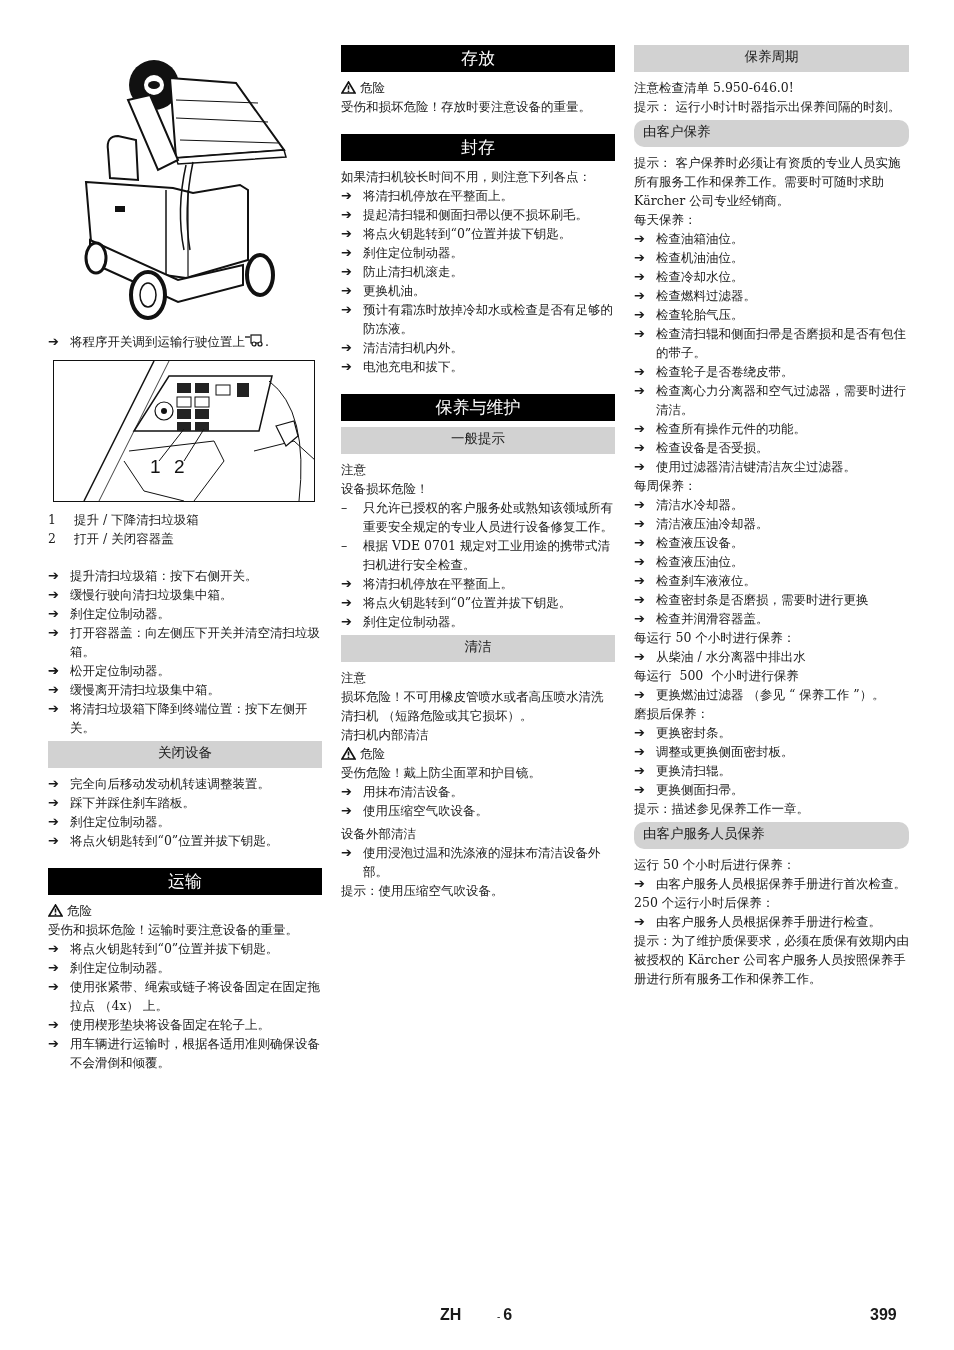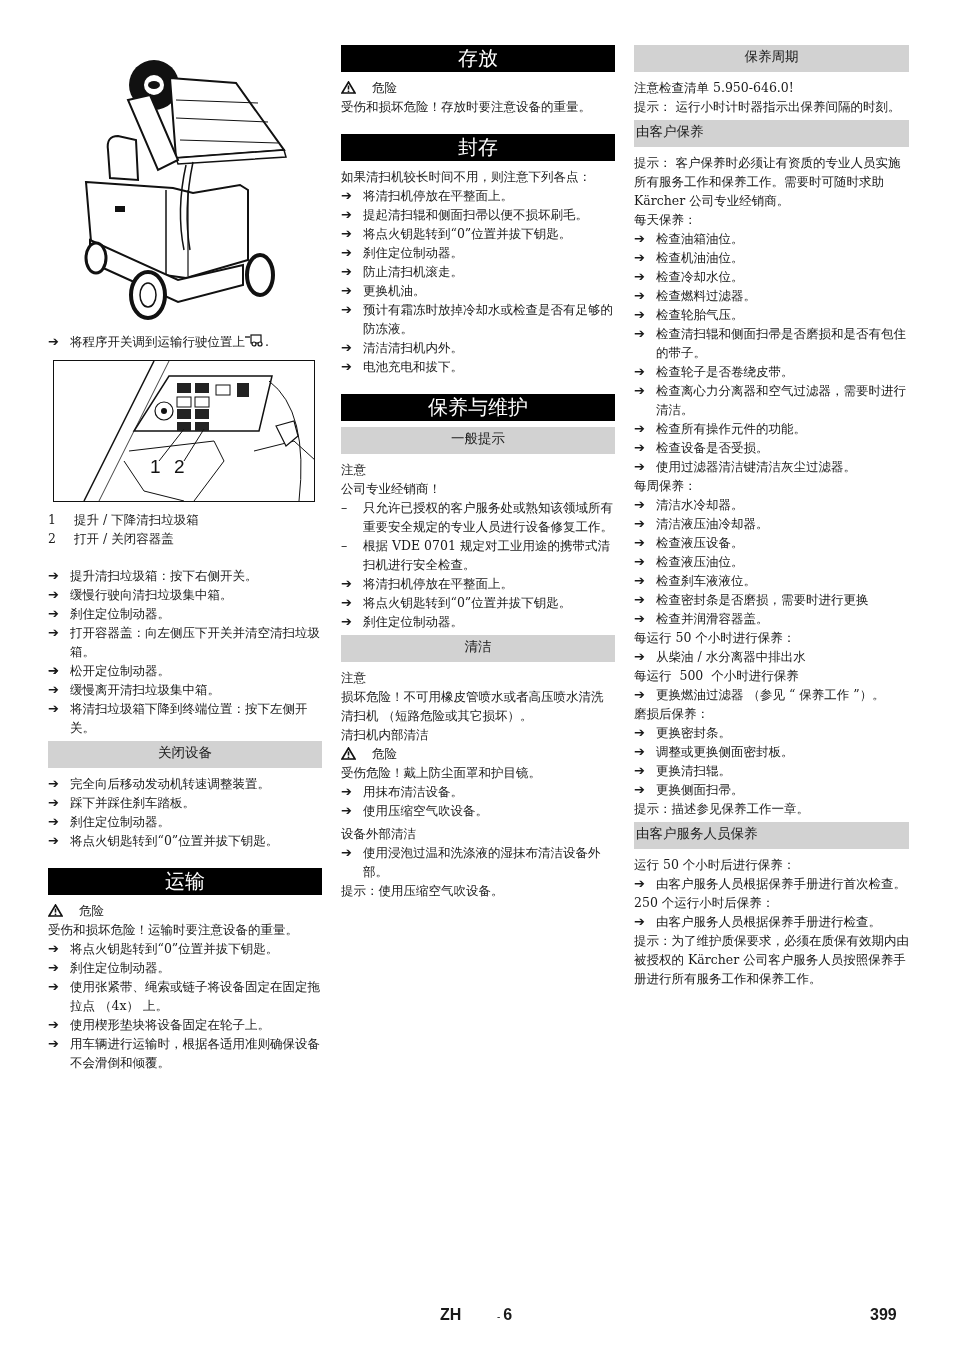--- a/index.html
+++ b/index.html
@@ -13,33 +13,33 @@
     overflow: hidden;
   }
   .col { position: absolute; }
   .col-left { left: 48px; top: 40px; width: 274px; }
   .col-mid { left: 341px; top: 45px; width: 274px; }
   .col-right { left: 634px; top: 45px; width: 275px; }
 
   .bar-black {
     background: #000; color: #fff;
     height: 27px; line-height: 27px;
-    text-align: center; font-size: 20px;
+    text-align: center; font-size: 17px;
     margin-bottom: 6px;
   }
   .bar-gray {
     background: #d2d2d2; color: #1a1a1a;
     height: 27px; line-height: 23px;
     text-align: center; font-size: 13.5px;
     margin-bottom: 6px;
   }
-  .bar-gray.left { text-align: left; padding-left: 2px; }
+  .bar-gray.left { text-align: left; padding-left: 9px; border-radius: 10px; }
 
   .para { margin: 0; }
-  .warn { display: flex; align-items: center; gap: 16px; }
+  .warn { display: flex; align-items: center; gap: 4px; }
   .warn svg { width: 15px; height: 13px; }
 
   ul.steps { list-style: none; }
   ul.steps li {
     position: relative; padding-left: 22px;
   }
   ul.steps li .arrow {
     position: absolute; left: 0; top: 0;
     font-family: "DejaVu Sans", sans-serif;
     font-weight: bold; font-size: 13px;
@@ -223,21 +223,21 @@
     <li><span class="arrow">➔</span><span>更换机油。</span></li>
     <li><span class="arrow">➔</span><span>预计有霜冻时放掉冷却水或检查是否有足够的防冻液。</span></li>
     <li><span class="arrow">➔</span><span>清洁清扫机内外。</span></li>
     <li><span class="arrow">➔</span><span>电池充电和拔下。</span></li>
   </ul>
 
   <div class="sp18"></div>
   <div class="bar-black">保养与维护</div>
   <div class="bar-gray">一般提示</div>
   <p class="para">注意</p>
-  <p class="para">公司专业经销商！</p>
+  <p class="para">设备损坏危险！</p>
   <ul class="dash">
     <li><span class="dash-mark">–</span><span>只允许已授权的客户服务处或熟知该领域所有重要安全规定的专业人员进行设备修复工作。</span></li>
     <li><span class="dash-mark">–</span><span>根据 VDE 0701 规定对工业用途的携带式清扫机进行安全检查。</span></li>
   </ul>
   <ul class="steps">
     <li><span class="arrow">➔</span><span>将清扫机停放在平整面上。</span></li>
     <li><span class="arrow">➔</span><span>将点火钥匙转到“0”位置并拔下钥匙。</span></li>
     <li><span class="arrow">➔</span><span>刹住定位制动器。</span></li>
   </ul>
 

